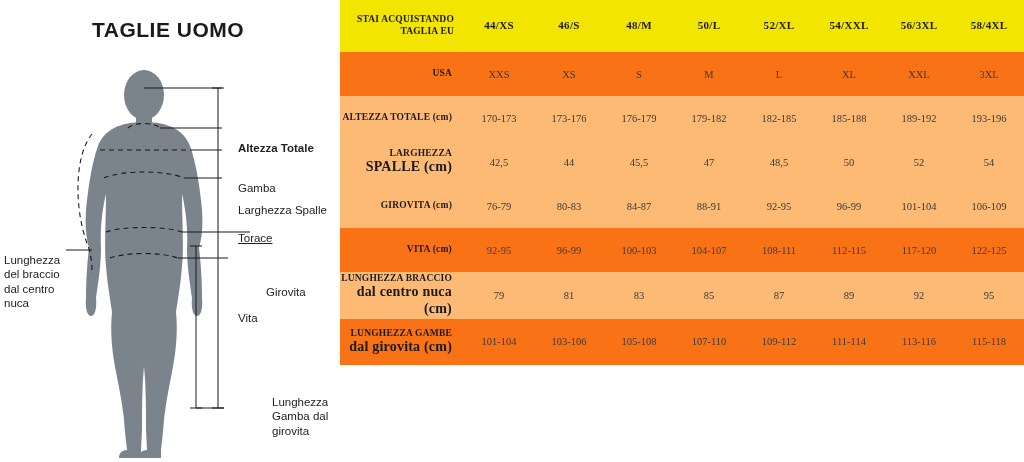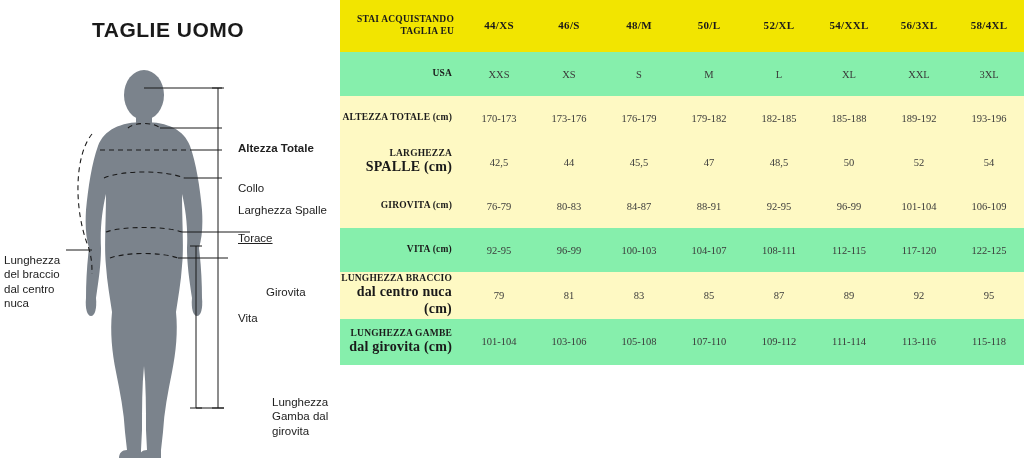--- a/index.html
+++ b/index.html
@@ -101,22 +101,22 @@
     font-weight: bold;
     font-size: 14px;
   }
   tbody td {
     text-align: center;
     font-size: 10.5px;
     color: #3a3a3a;
     padding: 2px;
   }
   tbody tr { height: 44px; }
-  tbody tr.alt  { background: #fef9c3; }
-  tbody tr.plain { background: #86efac; }
+  tbody tr.alt  { background: #fdba74; }
+  tbody tr.plain { background: #f97316; }
   tbody tr.tall { height: 46px; }
 </style>
 </head>
 <body>
 
 <div id="page">
 
   <div id="left-panel">
 
     <div id="title">TAGLIE UOMO</div>
@@ -200,21 +200,21 @@
           <line x1="212" y1="348" x2="224" y2="348"></line>
 
           <line x1="196" y1="186" x2="196" y2="348"></line>
           <line x1="190" y1="186" x2="202" y2="186"></line>
           <line x1="190" y1="348" x2="202" y2="348"></line>
           <line x1="196" y1="348" x2="224" y2="348"></line>
         </g>
       </svg>
 
       <div class="leader-label" style="left:238px; top:81px;font-weight:bold;">Altezza Totale</div>
-      <div class="leader-label" style="left:238px; top:121px;">Collo</div>
+      <div class="leader-label" style="left:238px; top:121px;">Gamba</div>
       <div class="leader-label" style="left:238px; top:143px;">Larghezza Spalle</div>
       <div class="leader-label" style="left:238px; top:171px;text-decoration:underline;">Torace</div>
       <div class="leader-label" style="left:266px; top:225px;">Girovita</div>
       <div class="leader-label" style="left:238px; top:251px;">Vita</div>
       <div class="leader-label" style="left:4px; top:193px; width:64px; text-align:left;">Lunghezza
 del braccio
 dal centro
 nuca</div>
       <div class="leader-label" style="left:272px; top:335px; width:70px; text-align:left;">Lunghezza
 Gamba dal

